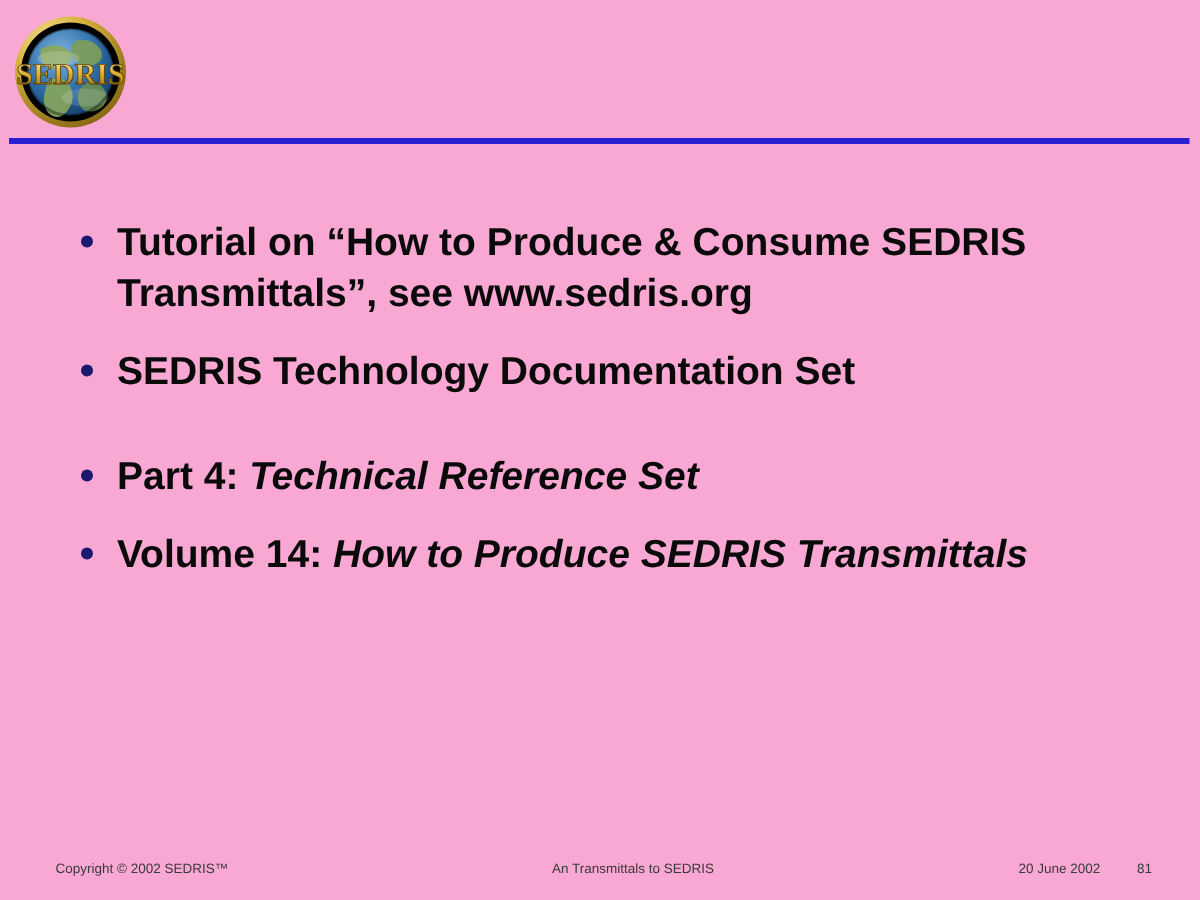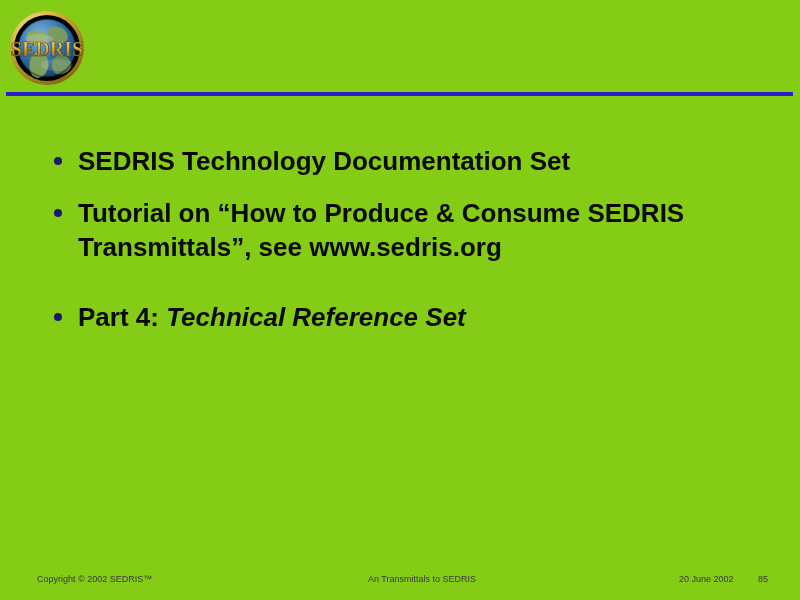--- a/index.html
+++ b/index.html
@@ -97,21 +97,21 @@
     white-space: nowrap;
   }
   #footer-left  { left: 37px;  bottom: 16px; }
   #footer-center{ left: 368px; bottom: 16px; }
   #footer-date  { left: 679px; bottom: 16px; }
   #footer-page  { left: 758px; bottom: 16px; }
 </style>
 </head>
 <body>
 
-<div id="slide" style="background: #84cc16;">
+<div id="slide" style="background: #f9a8d4;">
 
   <div id="logo">
     <svg width="80" height="78" viewBox="0 0 80 78">
       <defs>
         <radialGradient id="ringGrad" cx="35%" cy="28%" r="75%">
           <stop offset="0%" stop-color="#fff2b0"></stop>
           <stop offset="45%" stop-color="#d9b441"></stop>
           <stop offset="100%" stop-color="#8a6a14"></stop>
         </radialGradient>
         <radialGradient id="oceanGrad" cx="38%" cy="30%" r="78%">
@@ -143,30 +143,34 @@
       <text x="40" y="47" text-anchor="middle" font-family="'Liberation Serif', serif" font-size="20" font-weight="bold" fill="url(#goldText)" stroke="#5a3f08" stroke-width="0.6">SEDRIS</text>
     </svg>
   </div>
 
 
   <div id="rule" style="background: rgb(42, 31, 208);"></div>
 
   <div id="bullets">
     <div class="bullet-row" style="color: rgb(10, 10, 10);">
       <span class="bullet-dot" style="background: rgb(25, 25, 112);"></span>
-      <span class="bullet-text"><span>SEDRIS Technology Documentation Set</span></span>
+      <span class="bullet-text"><span>Tutorial on “How to Produce &amp; Consume SEDRIS Transmittals”, see www.sedris.org</span></span>
     </div>
     <div class="bullet-row" style="color: rgb(10, 10, 10);">
       <span class="bullet-dot" style="background: rgb(25, 25, 112);"></span>
-      <span class="bullet-text"><span>Tutorial on “How to Produce &amp; Consume SEDRIS Transmittals”, see www.sedris.org</span></span>
+      <span class="bullet-text"><span>SEDRIS Technology Documentation Set</span></span>
     </div>
     <div class="bullet-row" style="color: rgb(10, 10, 10); margin-top: 36px;">
       <span class="bullet-dot" style="background: rgb(25, 25, 112);"></span>
       <span class="bullet-text"><span>Part 4: </span><i>Technical Reference Set</i></span>
+    </div>
+    <div class="bullet-row" style="color: rgb(10, 10, 10);">
+      <span class="bullet-dot" style="background: rgb(25, 25, 112);"></span>
+      <span class="bullet-text"><span>Volume 14: </span><i>How to Produce SEDRIS Transmittals</i></span>
     </div>
   </div>
 
   <div id="footer-left" class="footer-text">Copyright © 2002 SEDRIS™</div>
   <div id="footer-center" class="footer-text">An Transmittals to SEDRIS</div>
   <div id="footer-date" class="footer-text">20 June 2002</div>
-  <div id="footer-page" class="footer-text">85</div>
+  <div id="footer-page" class="footer-text">81</div>
 
 </div>
 
 </body></html>

